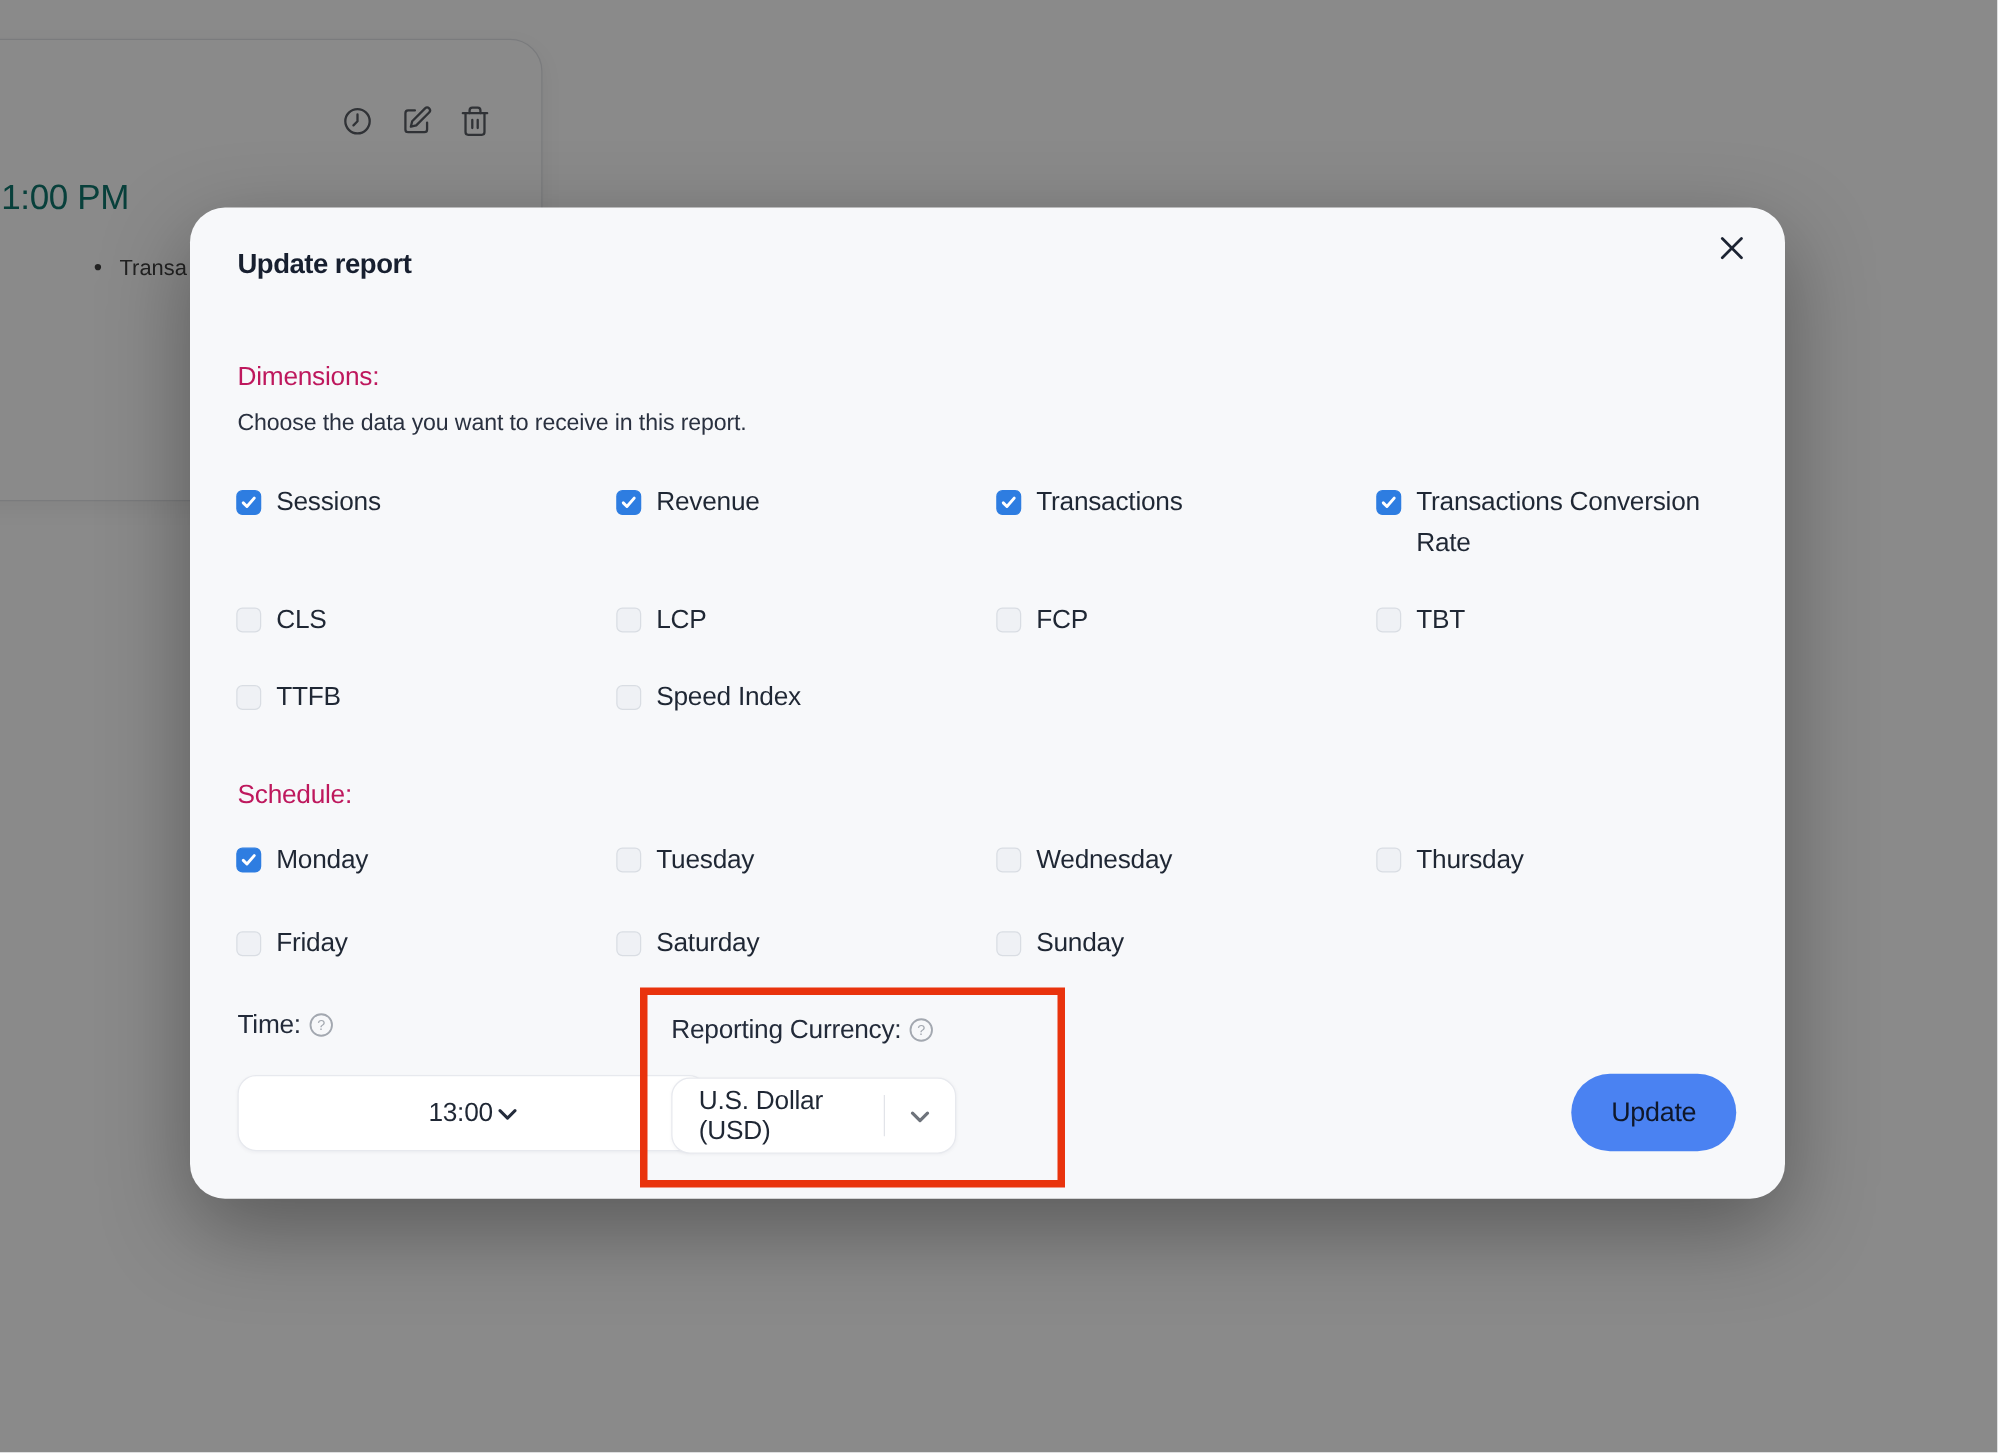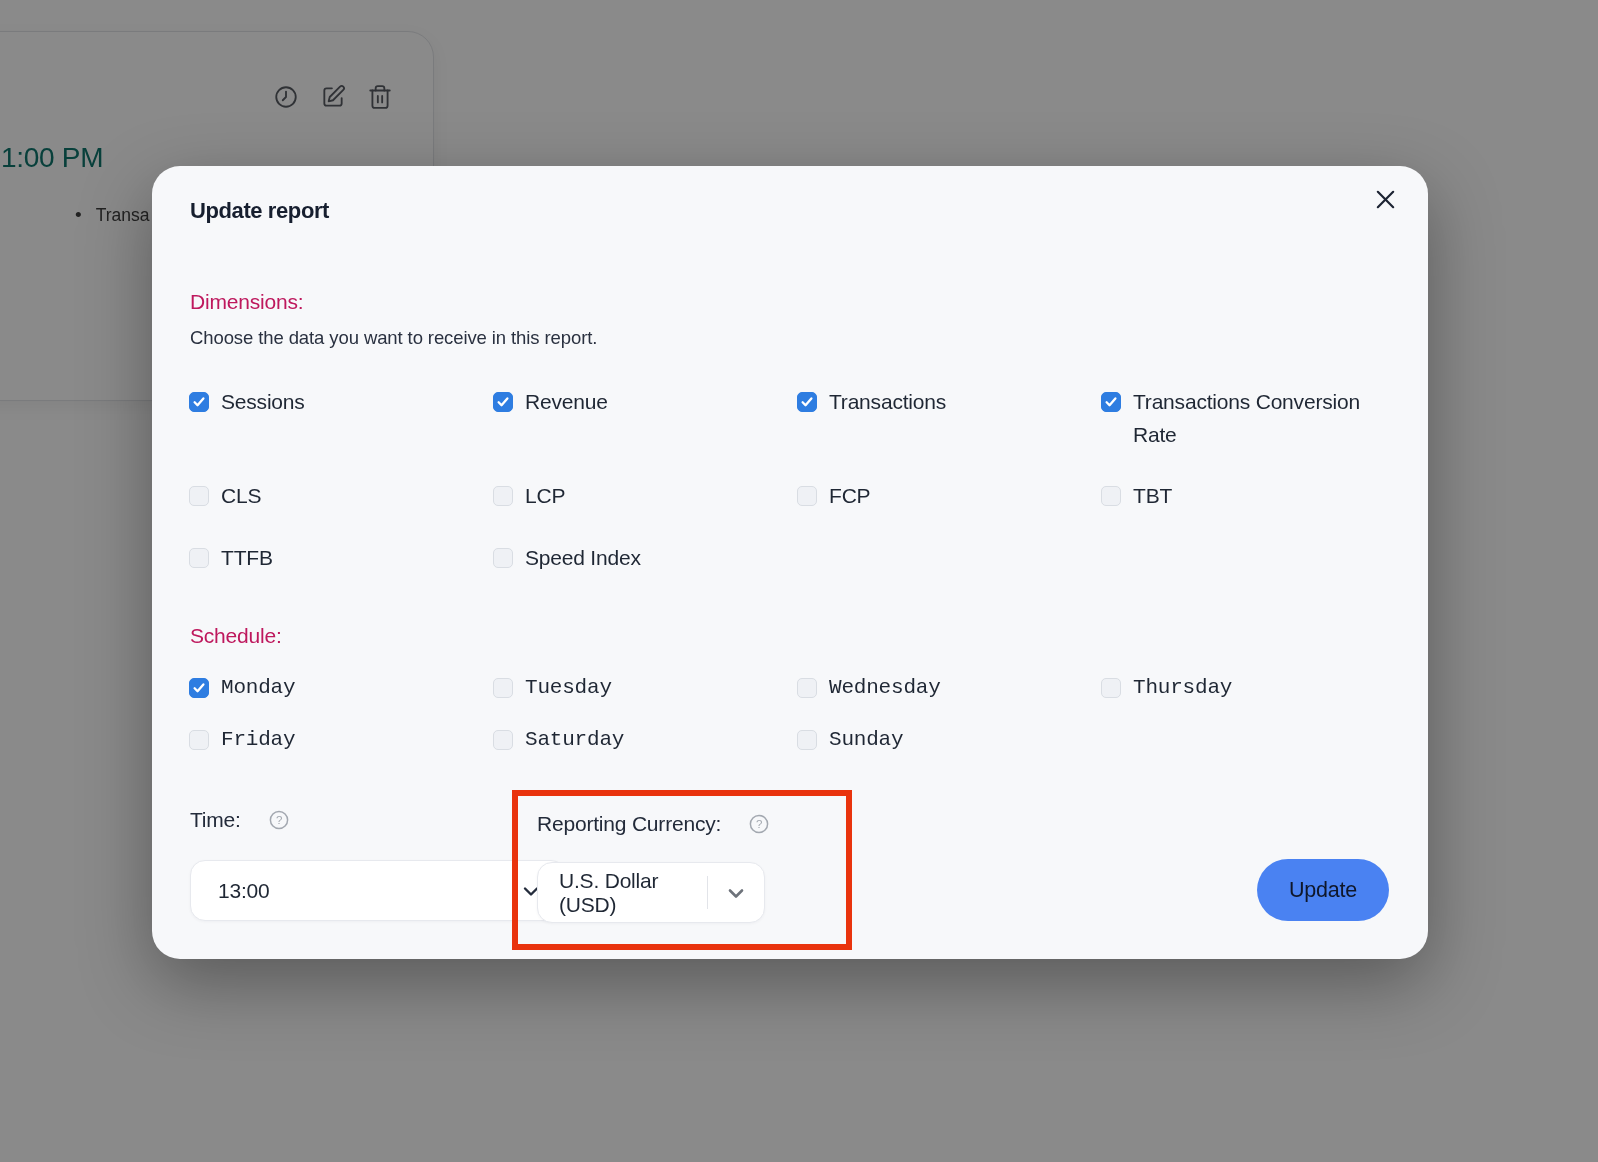--- a/index.html
+++ b/index.html
@@ -66,55 +66,55 @@
     font-size: 18.5px; color: #2a3140; letter-spacing: -0.1px;
   }
   .sched-label  { left: 38px; top: 458px; text-align: center; }
 
   .cb-grid {
     position: absolute; left: 37px;
     display: grid;
     grid-template-columns: repeat(4, 304px);
   }
   .dims-grid  { top: 220px; row-gap: 29px; }
-  .sched-grid { top: 506px; row-gap: 19px; font-family: Liberation Mono, monospace; }
+  .sched-grid { top: 506px; row-gap: 34px; }
 
   .cb-item { display: flex; align-items: flex-start; gap: 12px; cursor: pointer; }
   .cb {
     flex: 0 0 auto;
     width: 20px; height: 20px; margin-top: 6px;
     border-radius: 5px;
     background: #eff1f5;
     border: 1.5px solid #d9dde3;
     display: flex; align-items: center; justify-content: center;
   }
   .cb.checked { background: #2e7de1; border-color: #2e7de1; }
   .cb svg { width: 14px; height: 14px; }
   .cb polyline { fill: none; stroke: #ffffff; stroke-width: 4; stroke-linecap: round; stroke-linejoin: round; }
   .cb-label { font-size: 21px; line-height: 32.5px; color: #1f2734; letter-spacing: -0.2px; max-width: 262px; }
 
-  .inline-label { position: absolute; display: flex; align-items: center; gap: 28px; font-size: 21px; color: #232b3a; letter-spacing: -0.2px; }
+  .inline-label { position: absolute; display: flex; align-items: center; gap: 6px; font-size: 21px; color: #232b3a; letter-spacing: -0.2px; }
   .time-label-row     { left: 38px;  top: 642px; }
   .currency-label-row { left: 385px; top: 646px; }
   .q-icon svg { width: 20px; height: 20px; display: block; }
   .q-icon circle { fill: none; stroke: #a3a8b0; stroke-width: 1.5; }
   .q-icon text { fill: #a3a8b0; font-size: 11.5px; font-family: "Liberation Sans", sans-serif; }
 
   .select-box {
     position: absolute;
     height: 61px;
     background: #ffffff;
     border: 1px solid #e7e9ee;
     border-radius: 15px;
     box-shadow: 0 1px 3px rgba(20,30,50,0.04);
     display: flex; align-items: center;
     font-size: 21px; color: #1f2734; letter-spacing: -0.2px;
     cursor: pointer;
   }
-  .time-select { left: 38px; top: 694px; width: 376px; padding: 0 22px 0 27px; justify-content: space-between; }
+  .time-select { left: 38px; top: 694px; width: 376px; padding: 0 22px 0 27px; justify-content: center; }
   .currency-select { left: 385px; top: 696px; width: 228px; padding-left: 21px; }
   .select-box .chev svg { width: 24px; height: 24px; display: block; }
   .select-box .chev polyline { fill: none; stroke-linecap: round; stroke-linejoin: round; }
   .time-select .chev polyline { stroke: #242c3c; stroke-width: 2.4; }
   .currency-select .chev polyline { stroke: #6e737b; stroke-width: 2.6; }
   .currency-select .value { flex: 1; }
   .currency-select .divider { width: 1.5px; height: 33px; background: #e2e4e9; margin-right: 0; }
   .currency-select .chev { width: 56px; display: flex; justify-content: center; }
 
   .highlight-rect {

